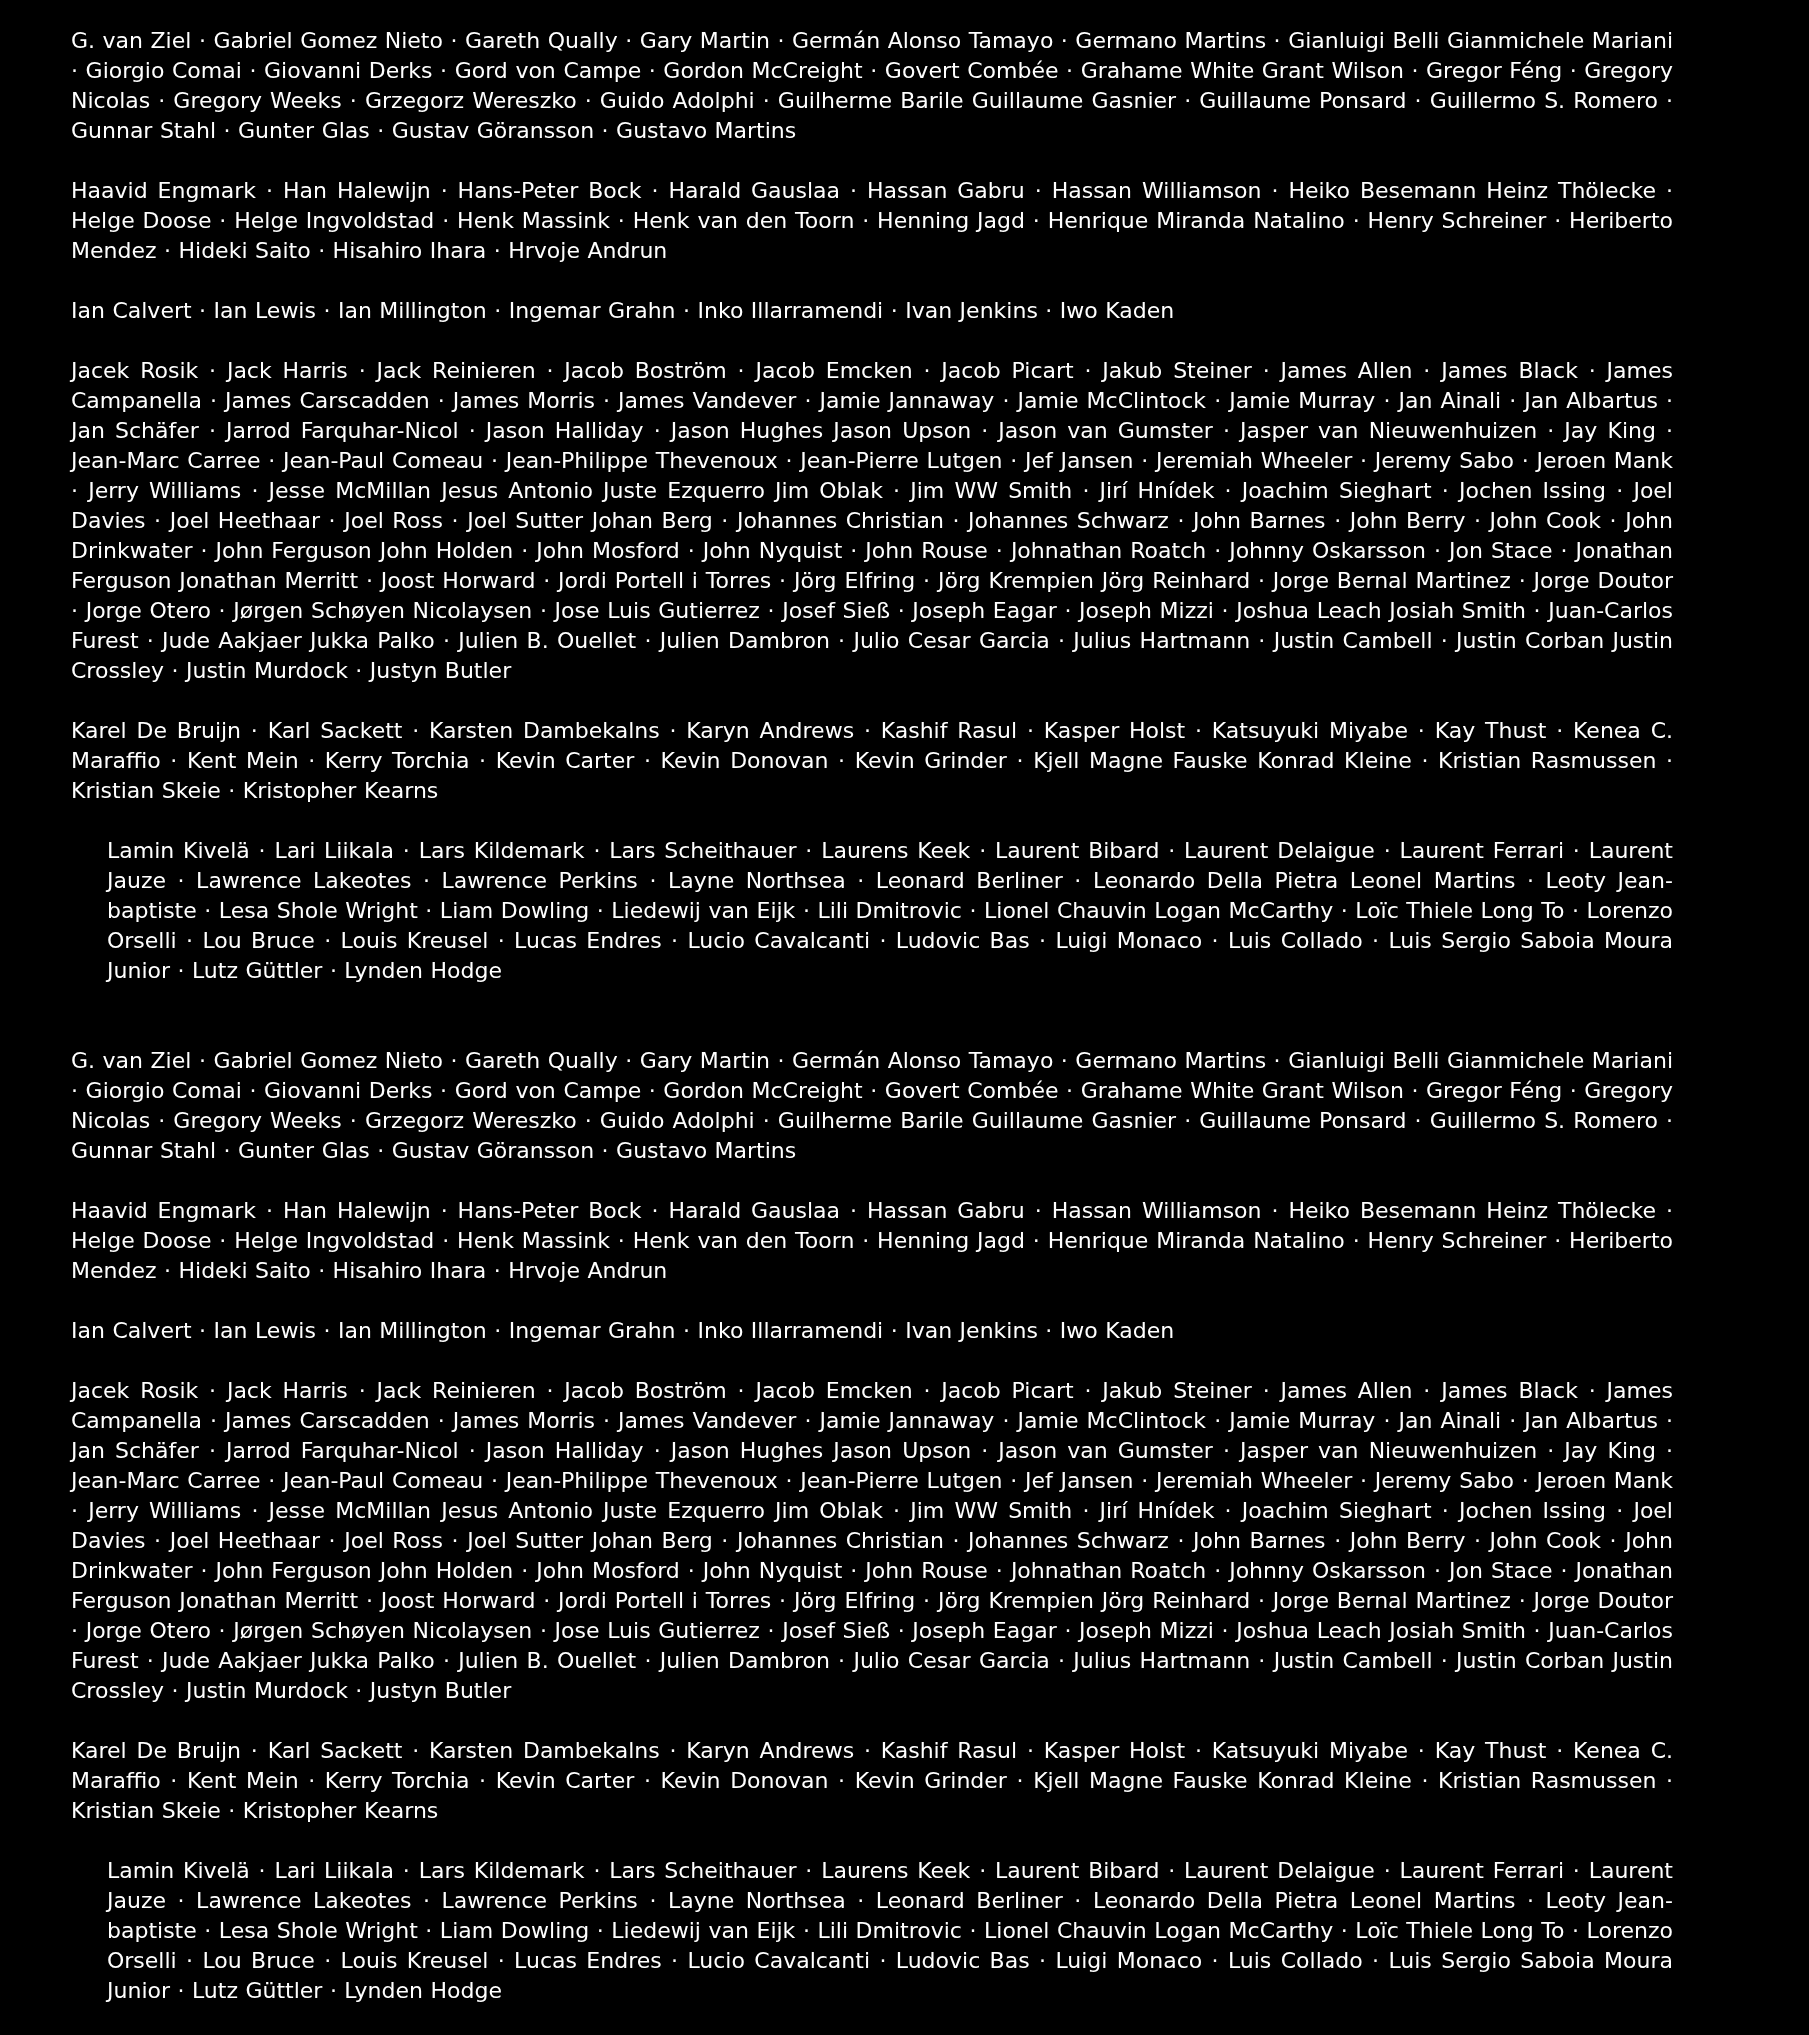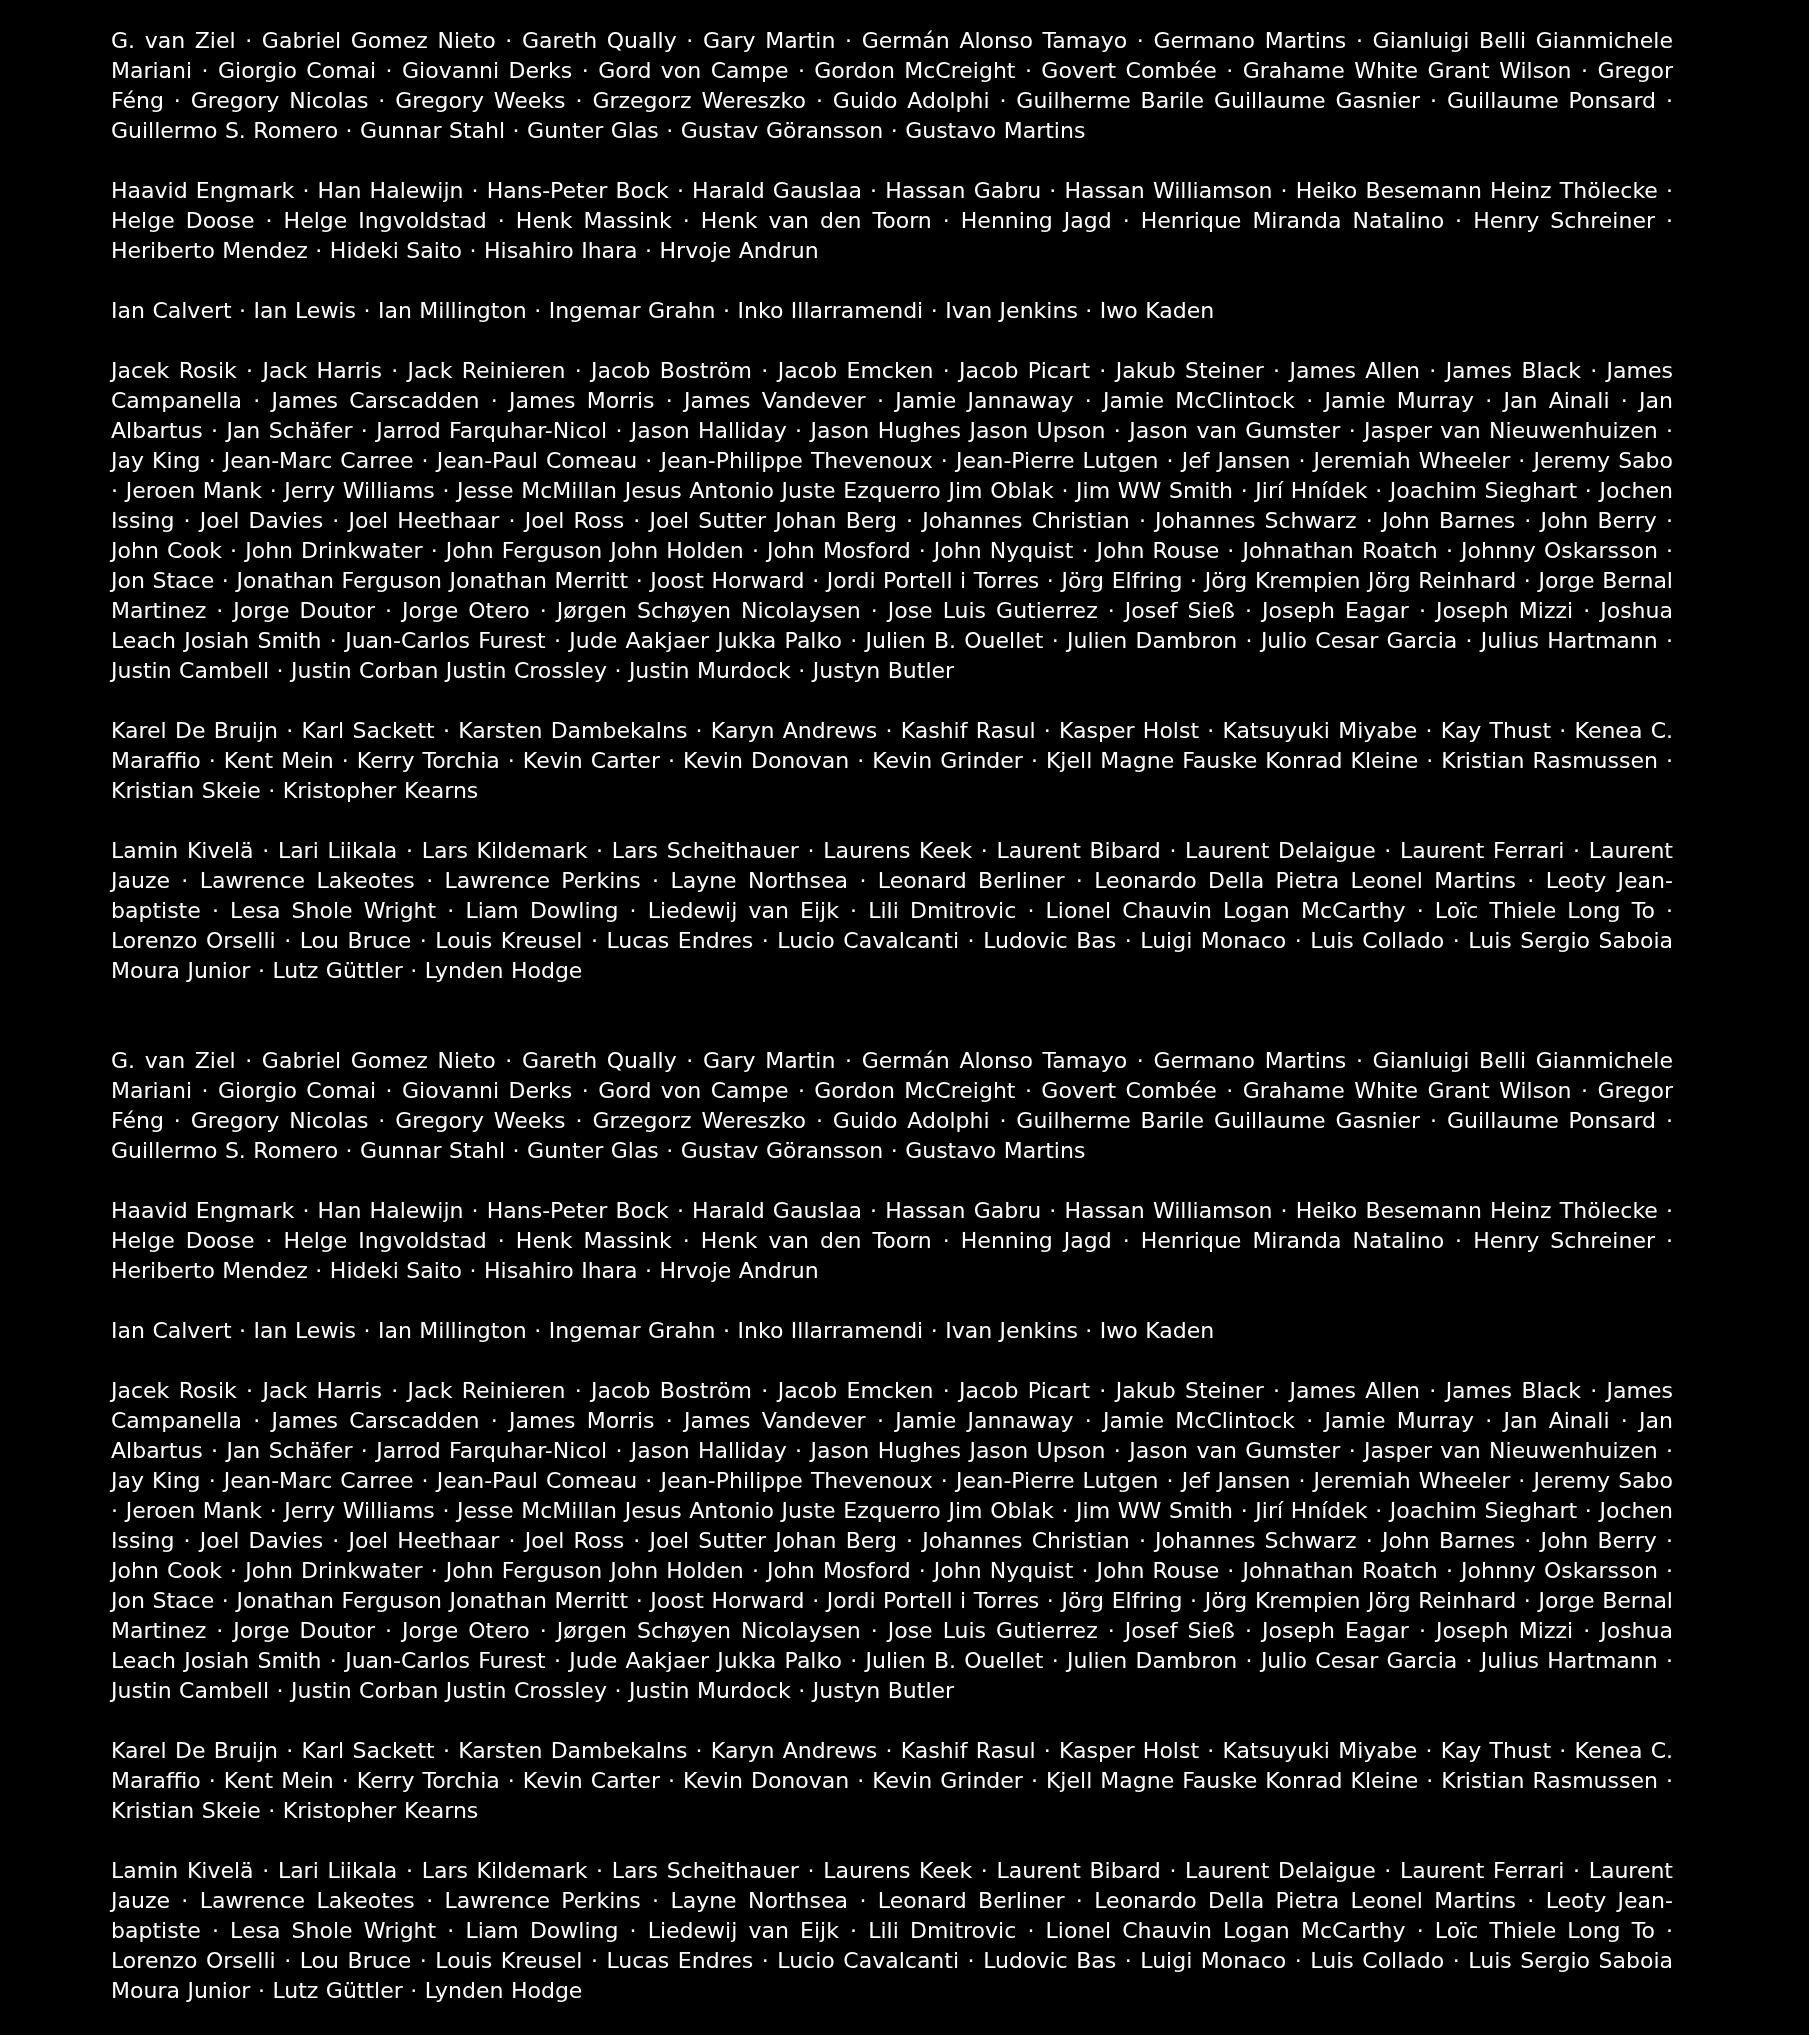--- a/index.html
+++ b/index.html
@@ -16,34 +16,35 @@
   .credits-page {
     width: 1809px;
     height: 2035px;
     background: #000000;
     overflow: hidden;
   }
   .credits-block {
     box-sizing: border-box;
     height: 1020px;
     overflow: hidden;
-    padding: 26px 136px 0 111px;
+    padding: 26px 136px 0 71px;
     background: #000000;
   }
   .credits-block p {
     margin: 0 0 30px 0;
     font-family: "DejaVu Sans", sans-serif;
     font-size: 22px;
     line-height: 30px;
     color: #ffffff;
     text-align: justify;
     word-spacing: 0.5px;
   }
   .credits-block p:last-child {
     margin-bottom: 0;
+    margin-left: 36px;
   }
 </style>
 </head>
 <body>
 
 <div class="credits-page">
 
   <div class="credits-block">
     <p>G. van Ziel · Gabriel Gomez Nieto · Gareth Qually · Gary Martin · Germán Alonso Tamayo · Germano Martins · Gianluigi Belli Gianmichele Mariani · Giorgio Comai · Giovanni Derks · Gord von Campe · Gordon McCreight · Govert Combée · Grahame White Grant Wilson · Gregor Féng · Gregory Nicolas · Gregory Weeks · Grzegorz Wereszko · Guido Adolphi · Guilherme Barile Guillaume Gasnier · Guillaume Ponsard · Guillermo S. Romero · Gunnar Stahl · Gunter Glas · Gustav Göransson · Gustavo Martins</p>
     <p>Haavid Engmark · Han Halewijn · Hans-Peter Bock · Harald Gauslaa · Hassan Gabru · Hassan Williamson · Heiko Besemann Heinz Thölecke · Helge Doose · Helge Ingvoldstad · Henk Massink · Henk van den Toorn · Henning Jagd · Henrique Miranda Natalino · Henry Schreiner · Heriberto Mendez · Hideki Saito · Hisahiro Ihara · Hrvoje Andrun</p>

